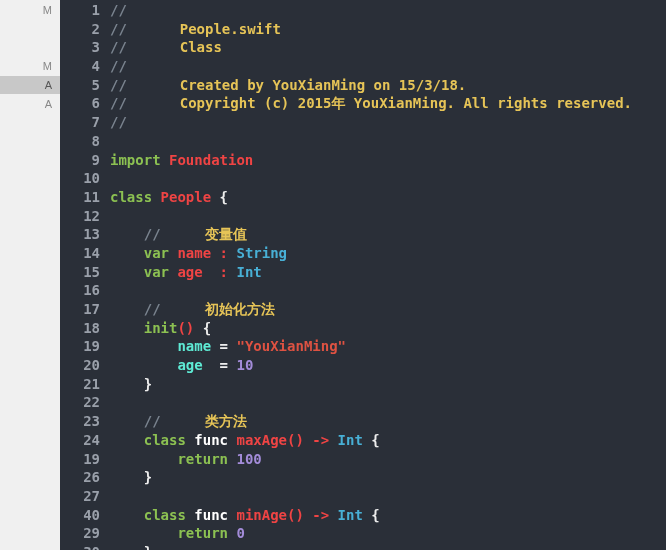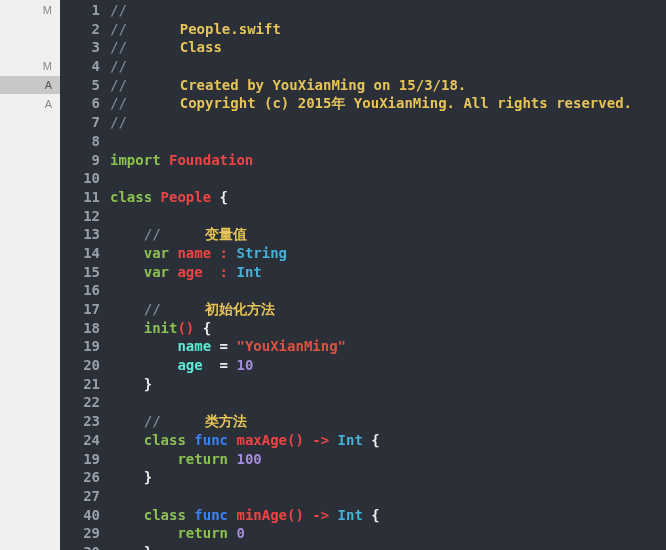--- a/index.html
+++ b/index.html
@@ -53,21 +53,21 @@
     color: #ededed;
     padding-top: 1px;
     white-space: pre;
     overflow: hidden;
     font-weight: bold;
   }
   .code .row { height: 18.7px; line-height: 18.7px; }
   .c-comment { color: #7a848f; }
   .c-gold    { color: #e6c457; margin-left: 36px; }
   .c-key     { color: #8cc152; }
-  .c-func-kw { color: #3b82f6; }
+  .c-func-kw { color: #ffffff; }
   .c-ident   { color: #ef4444; }
   .c-type    { color: #48b0d6; }
   .c-prop    { color: #5eead4; }
   .c-num     { color: #a38cd9; }
   .c-str     { color: #de5242; }
   .c-op      { color: #ededed; }
   .c-brace   { color: #ededed; }
 </style>
 </head>
 <body>

